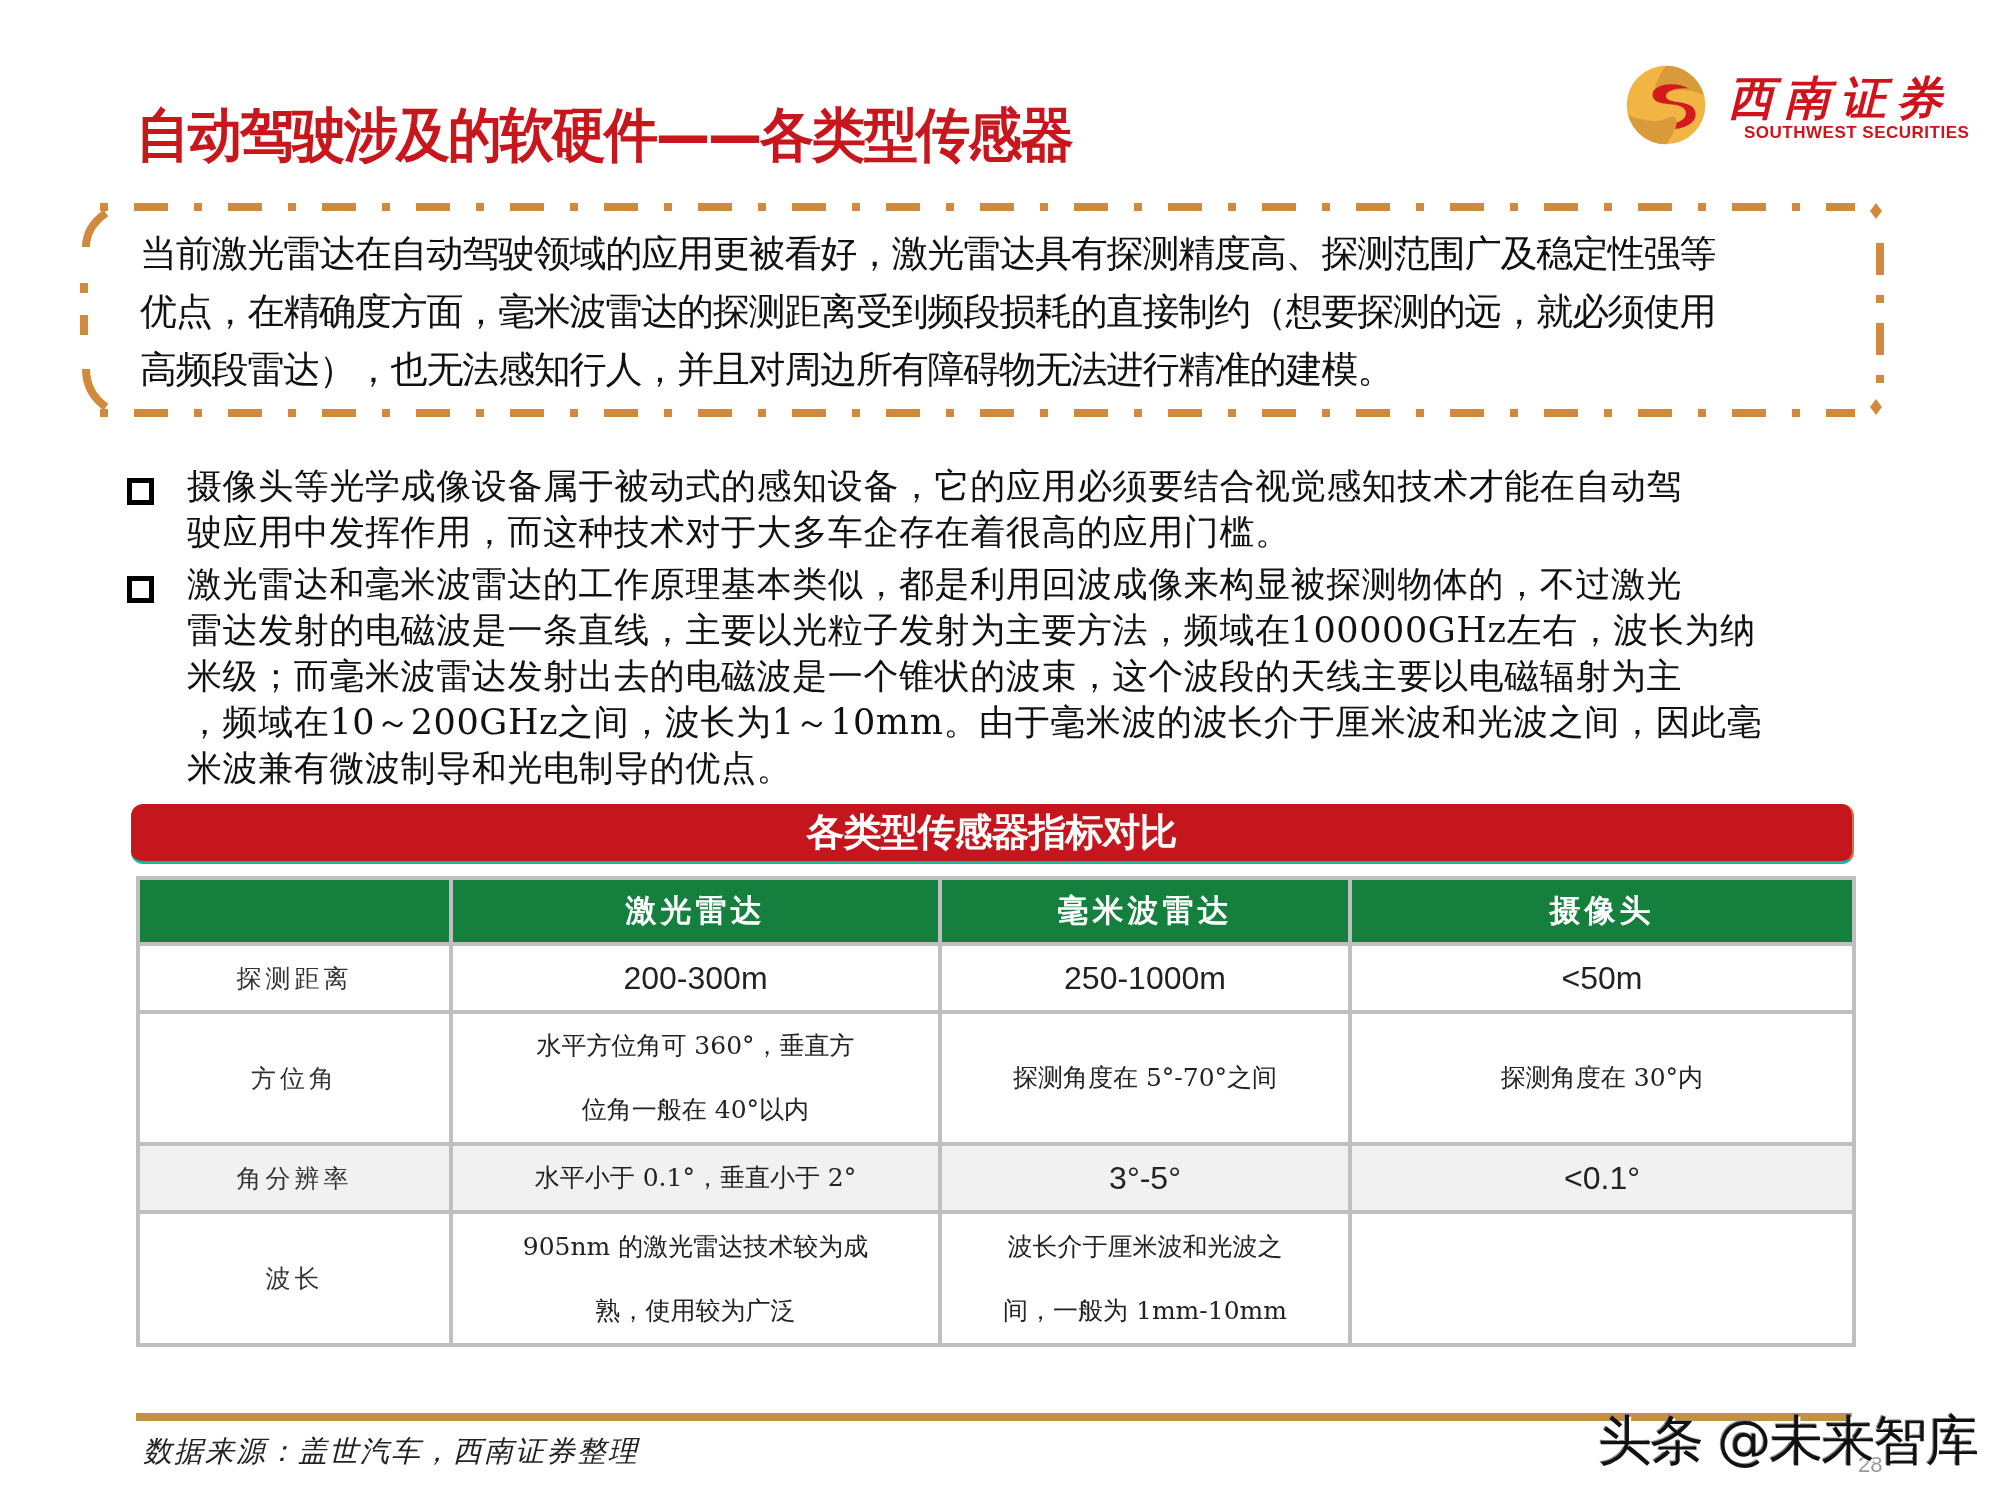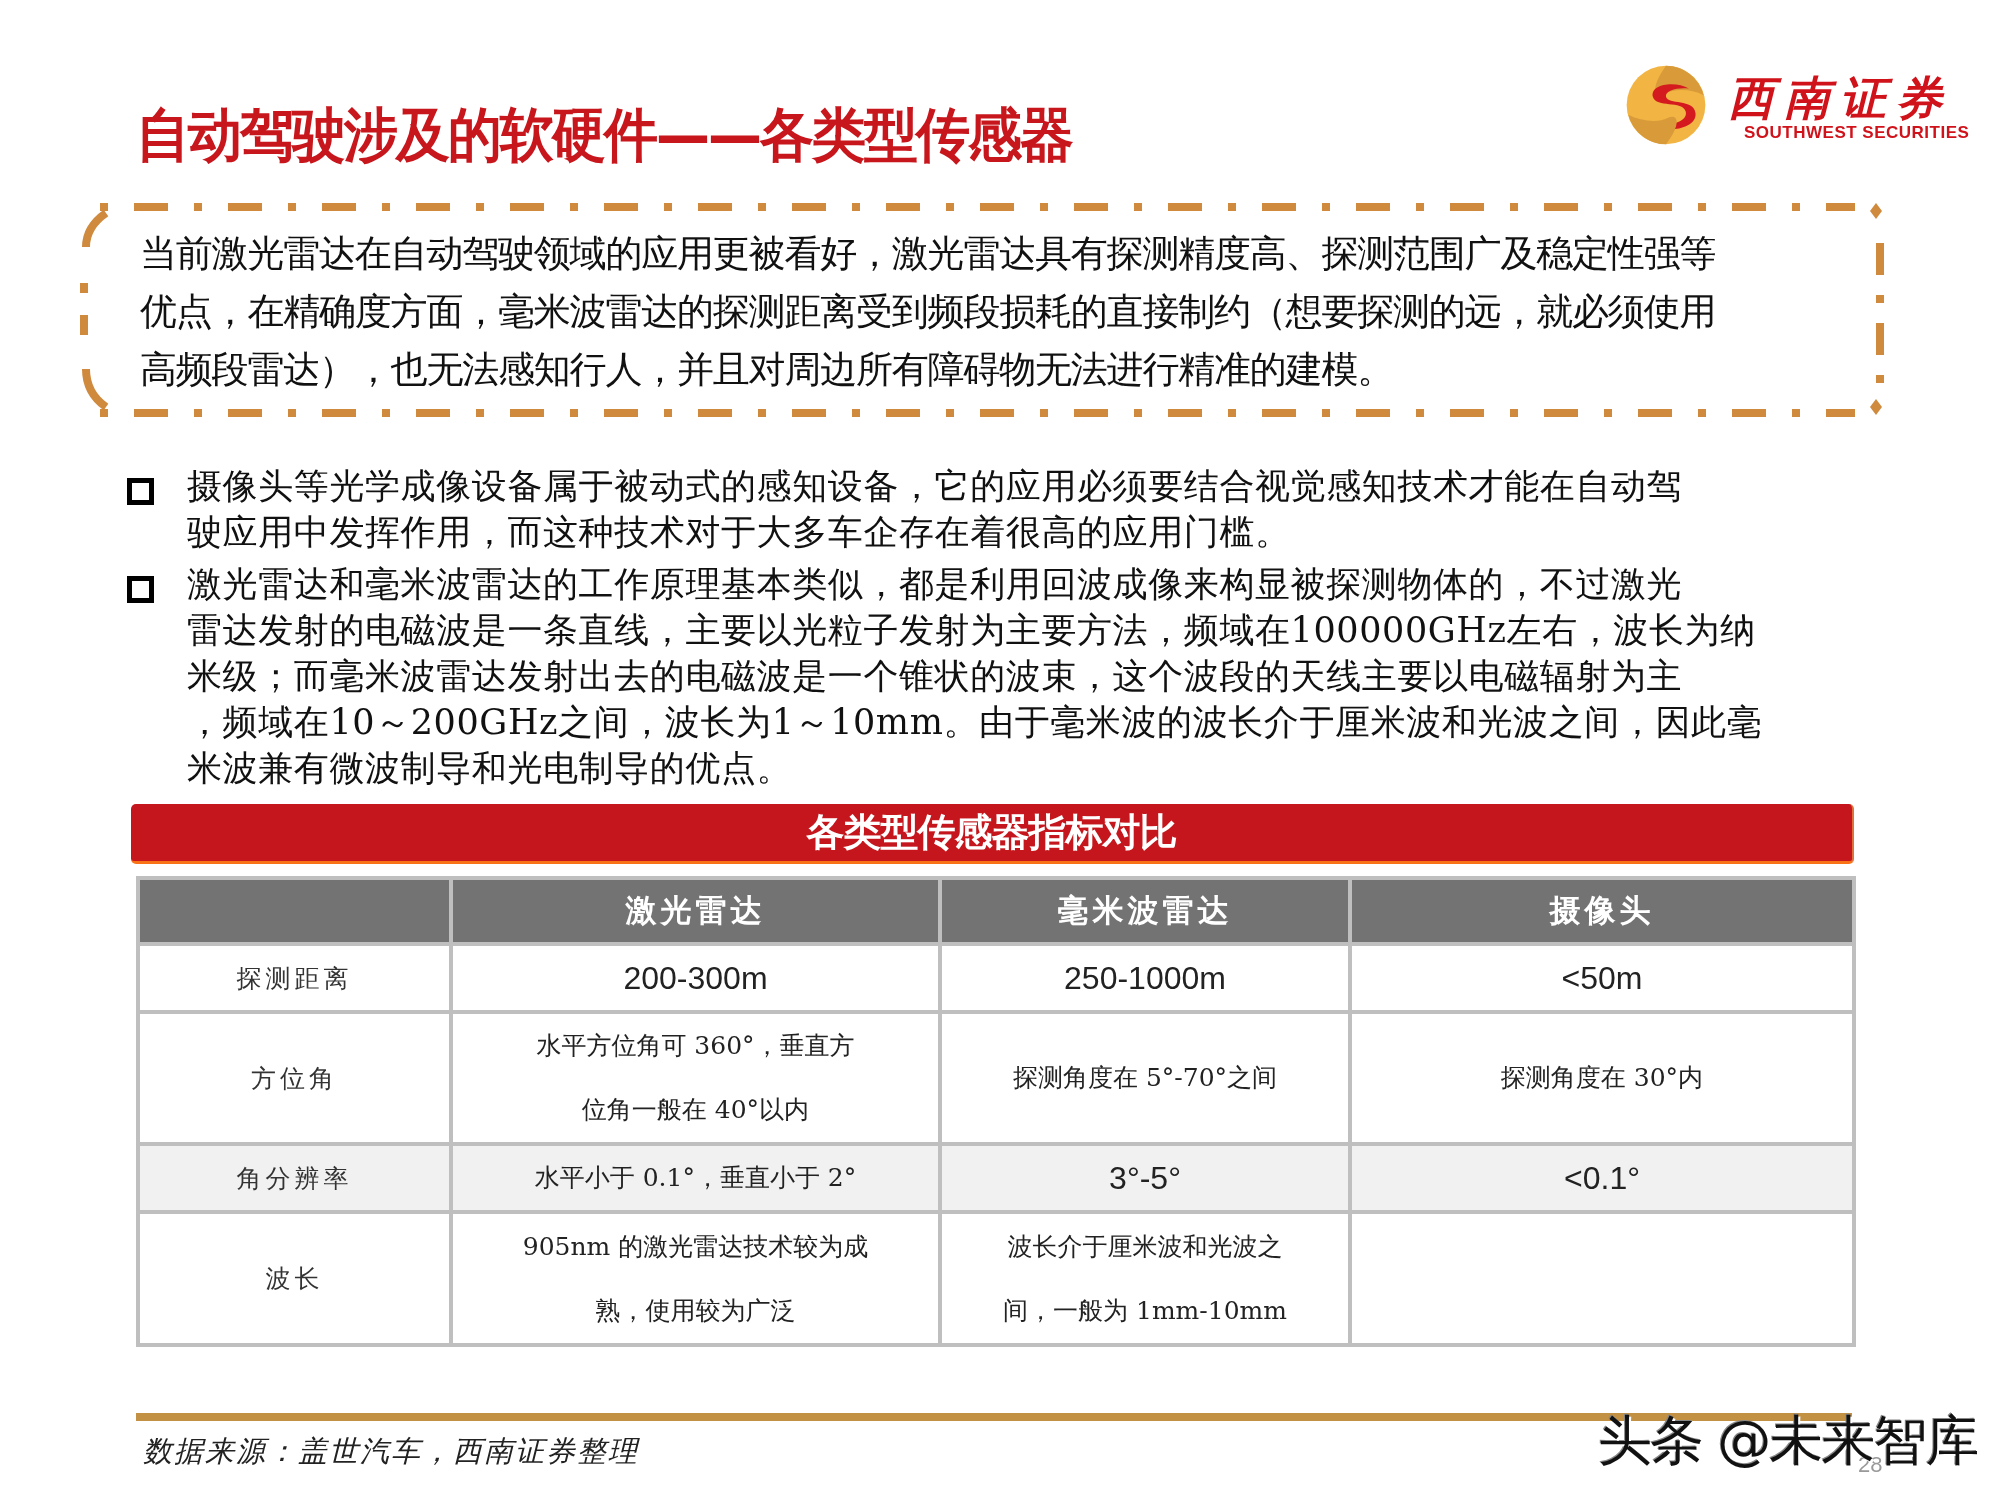--- a/index.html
+++ b/index.html
@@ -40,33 +40,33 @@
     position: absolute; left: 5px; top: 15px; width: 17px; height: 17px;
     border: 5px solid #000; background: #fff;
   }
   .bullet-line {
     display: block; white-space: nowrap; font-family: "DejaVu Serif", serif;
     font-size: 35px; line-height: 46px; color: #111; letter-spacing: 0.6px;
   }
   
   .banner {
     left: 131px; top: 804px; width: 1723px; height: 60px; background: #C4161C;
-    border-radius: 5px; border-bottom: 3px solid #f97316; border-right: 2px solid #E0703C;
+    border-radius: 12px; border-bottom: 3px solid #14b8a6; border-right: 2px solid #E0703C;
     box-sizing: border-box; text-align: center; color: #fff; font-weight: bold;
     font-size: 38px; line-height: 56px; letter-spacing: -1px;
   }
   
   .tbl-wrap { left: 136px; top: 876px; width: 1716px; }
   table { border-collapse: collapse; width: 1716px; table-layout: fixed; }
   td, th {
     border: 4px solid #BFBFBF; text-align: center; vertical-align: middle; padding: 0;
     font-size: 25px; color: #222; font-family: "DejaVu Serif", serif;
   }
   th {
-    background: #737373; color: #fff; height: 62px; font-weight: bold; font-size: 31px; letter-spacing: 4px;
+    background: #15803d; color: #fff; height: 62px; font-weight: bold; font-size: 31px; letter-spacing: 4px;
   }
   tr.row-white td { background: #ffffff; }
   tr.row-gray td { background: #F1F1F1; }
   td.label { letter-spacing: 4px; color: #333; }
   td .ln { display: block; line-height: 64px; white-space: nowrap; }
   .num { font-family: "Liberation Sans", sans-serif; font-size: 32px; letter-spacing: 0; }
   .tbl-bottom { left: 136px; top: 1413px; width: 1716px; height: 8px; background: #C39143; }
   .source {
     left: 143px; top: 1432px; font-size: 29px; font-style: italic; font-family: "DejaVu Serif", serif;
     color: #222; white-space: nowrap; letter-spacing: 2px;

